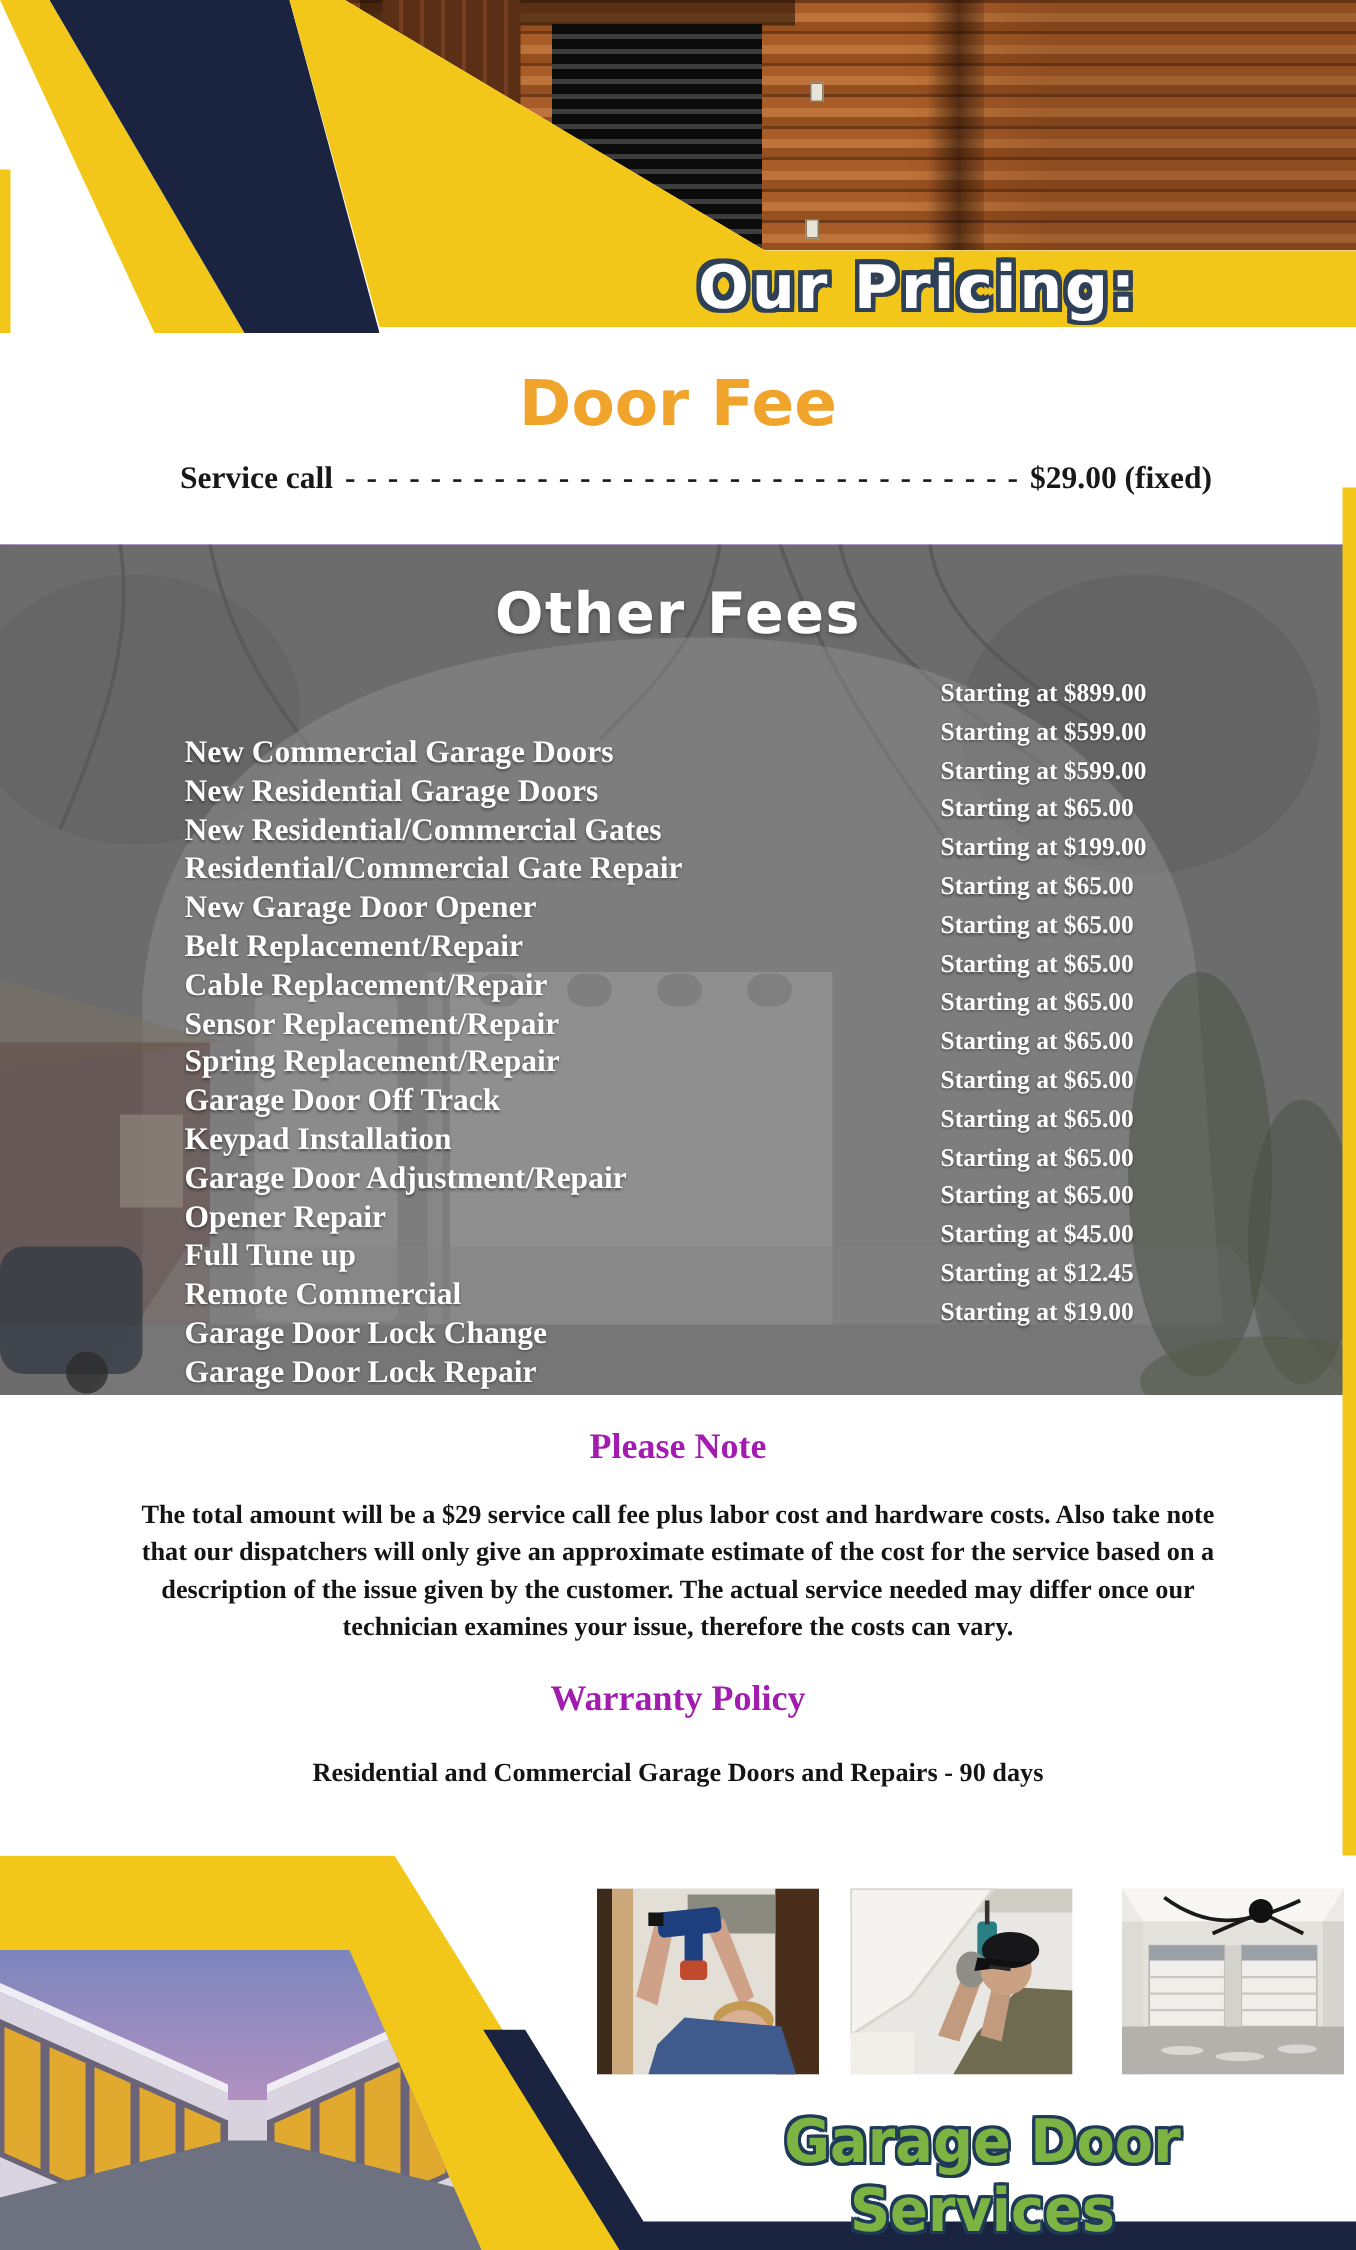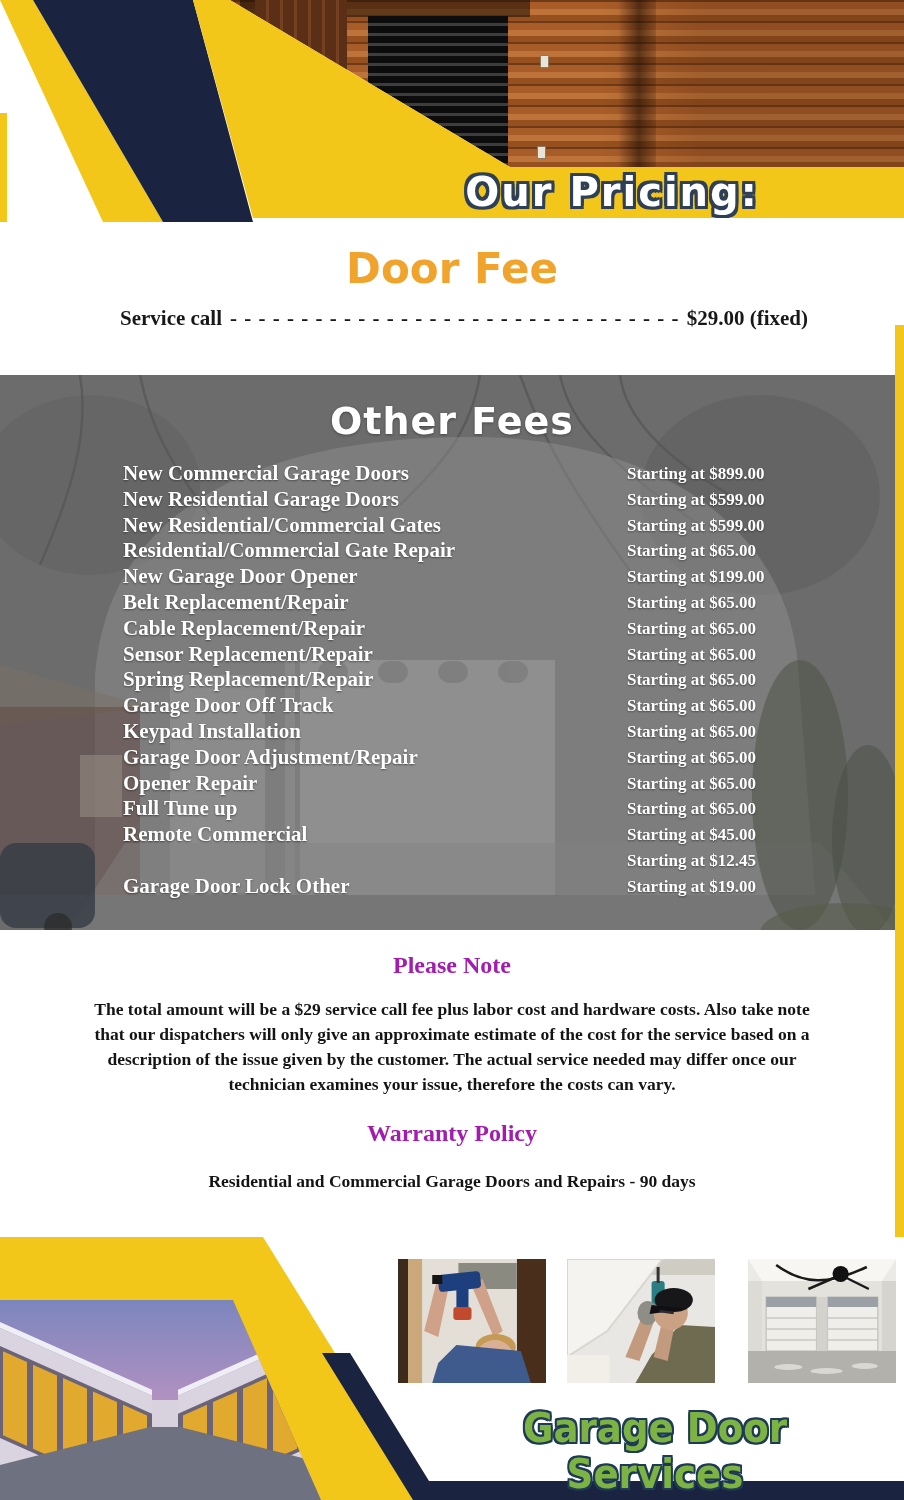--- a/index.html
+++ b/index.html
@@ -39,29 +39,29 @@
 
   
   .sec-basic{top:222px;height:141px;background:#ffffff;}
   .basic-heading{position:absolute;left:0;right:0;top:22px;margin:0;text-align:center;
     font-family:"DejaVu Sans",sans-serif;font-weight:800;font-size:42px;color:#F0A42C;}
   .service-row{position:absolute;left:120px;right:96px;top:84px;display:flex;align-items:baseline;
     font-size:21px;font-weight:700;color:#181818;white-space:nowrap;}
   .service-dashes{flex:1;overflow:hidden;margin:0 8px;letter-spacing:1px;}
 
   
-  .sec-fees{top:375px;height:621px;background:#8b5cf6;}
+  .sec-fees{top:363px;height:621px;background:#8b5cf6;}
   .fees-bg{position:absolute;inset:0;}
   .fees-heading{position:absolute;left:0;right:0;top:24px;margin:0;text-align:center;
     font-family:"DejaVu Sans",sans-serif;font-weight:800;font-size:38px;letter-spacing:1px;color:#ffffff;
     text-shadow:0 1px 3px rgba(0,0,0,.35);}
   .fee-list{position:absolute;left:0;right:0;top:86px;}
   .fee-row{position:relative;height:25.8px;line-height:25.8px;}
   .fee-label{position:absolute;left:123px;font-size:21px;font-weight:700;color:#ffffff;
-    text-shadow:0 1px 2px rgba(0,0,0,.45);white-space:nowrap;}
+    text-shadow:0 1px 2px rgba(0,0,0,.45);white-space:nowrap;margin-top:40px;}
   .fee-price{position:absolute;left:627px;font-size:17px;font-weight:700;color:#ffffff;
     text-shadow:0 1px 2px rgba(0,0,0,.45);white-space:nowrap;}
 
   
   .sec-notes{top:930px;height:307px;background:#ffffff;text-align:center;}
   .note-par{margin:0 auto;font-size:17.5px;line-height:1.42;font-weight:700;color:#141414;}
   .disclaimer{padding-top:24px;max-width:700px;}
   .note-heading{margin:0;font-size:24px;font-weight:700;color:#a21caf;}
   .please-note-heading{margin-top:22px;}
   .please-note-text{margin-top:18px;max-width:740px;}
@@ -221,25 +221,26 @@
           <span class="fee-label">Full Tune up</span>
           <span class="fee-price">Starting at $65.00</span>
         </div>
 
         <div class="fee-row">
           <span class="fee-label">Remote Commercial</span>
           <span class="fee-price">Starting at $45.00</span>
         </div>
 
         <div class="fee-row">
+          <span class="fee-label">Garage Door Lock Change</span>
           <span class="fee-price">Starting at $12.45</span>
         </div>
 
         <div class="fee-row">
-          <span class="fee-label">Garage Door Lock Other</span>
+          <span class="fee-label">Garage Door Lock Repair</span>
           <span class="fee-price">Starting at $19.00</span>
         </div>
       </div>
   </section>
 
   <section class="sec-notes">
     <h3 class="note-heading please-note-heading">Please Note</h3>
     <p class="note-par please-note-text">The total amount will be a $29 service call fee plus labor cost and hardware costs. Also take note that our dispatchers will only give an approximate estimate of the cost for the service based on a description of the issue given by the customer. The actual service needed may differ once our technician examines your issue, therefore the costs can vary.</p>
     <h3 class="note-heading warranty-heading">Warranty Policy</h3>
     <p class="note-par warranty-text">Residential and Commercial Garage Doors and Repairs - 90 days</p>

